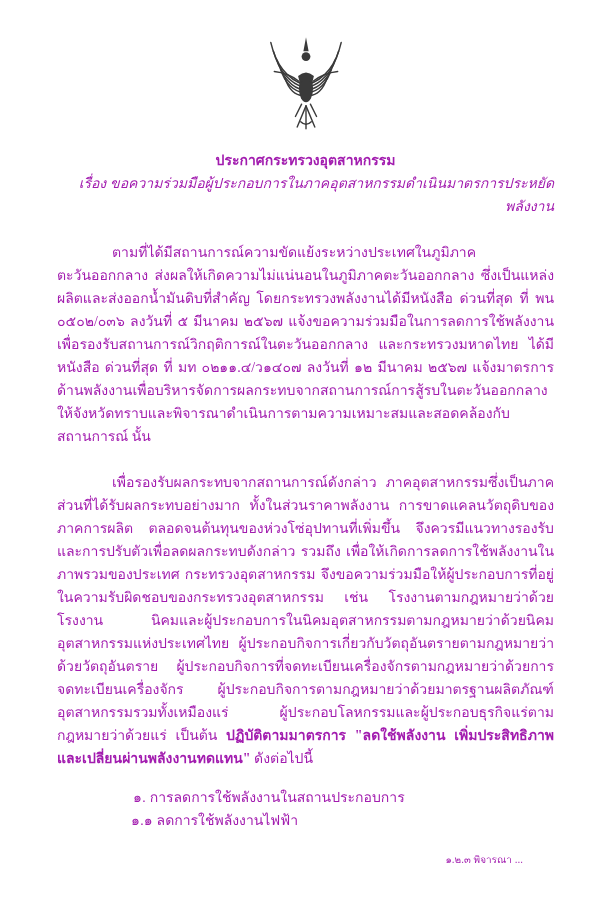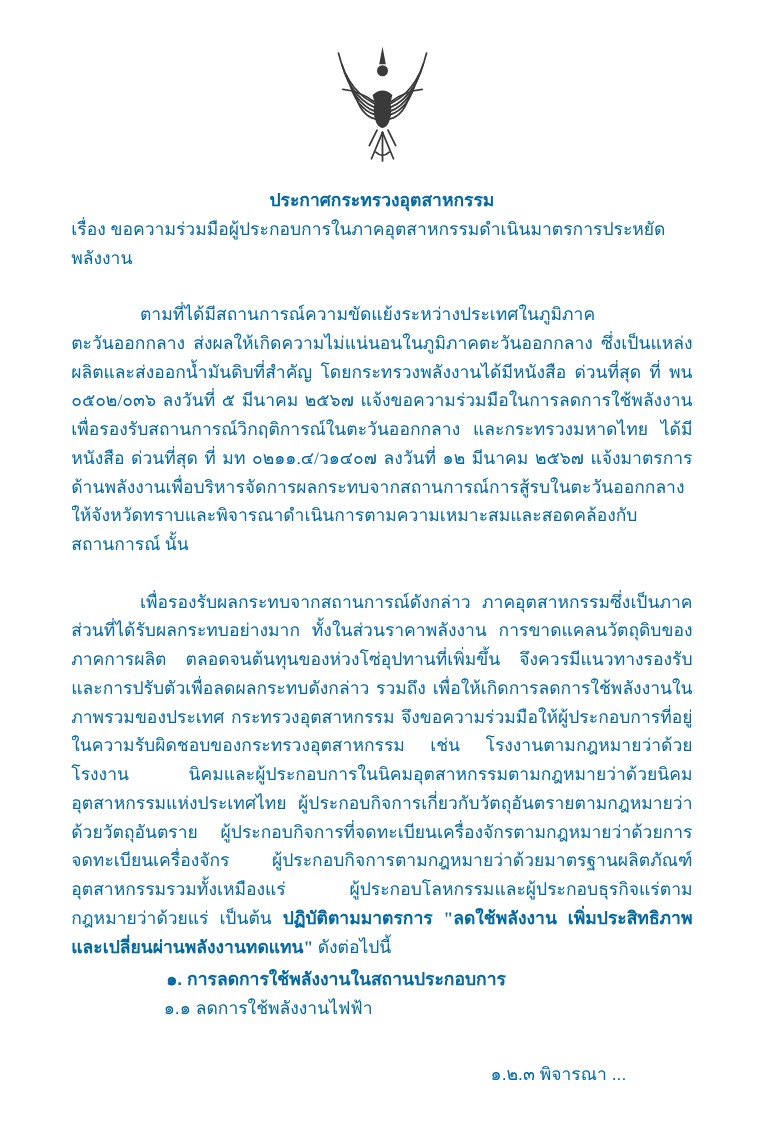--- a/index.html
+++ b/index.html
@@ -6,21 +6,21 @@
     margin: 0;
     padding: 0;
     background: #ffffff;
   }
   .page {
     position: relative;
     width: 609px;
     height: 898px;
     margin: 0 auto;
     background: #ffffff;
-    color: #0369a1;
+    color: #a21caf;
     font-family: "Liberation Sans", "DejaVu Sans", sans-serif;
     font-size: 14px;
     line-height: 23px;
     overflow: hidden;
     box-sizing: border-box;
     padding: 30px 55px 0 57px;
     border-radius: 23px;
   }
   .emblem-wrap {
     width: 100%;
@@ -32,41 +32,42 @@
     height: 106px;
   }
   .title-block {
     text-align: center;
   }
   .doc-title {
     font-weight: bold;
     font-weight: 600;
   }
   .doc-subject {
-    text-align: left;
+    text-align: right;
+    font-style: italic;
   }
   p.para {
     margin: 0;
     text-align: justify;
   }
   .indent-para { text-indent: 55px; }
   .para-spacer { margin-top: 23px !important; font-family: Liberation Serif, serif; }
   .heading1 {
-    font-weight: bold;
+    font-weight: normal;
     padding-left: 76px;
-    margin-top: 2px;
+    margin-top: 16px;
   }
   .intro-para { text-indent: 106px; }
   .subheading { padding-left: 74px; }
   .bold-inline { font-weight: bold; }
   .continuation {
     position: absolute;
     top: 848px;
-    right: 108px;
-    font-size: 14px;
+    right: 86px;
+    font-size: 10px;
   }
 </style>
 </head>
 <body>
 
 <div class="page">
 
   <div class="emblem-wrap">
     <svg viewBox="0 0 100 120" xmlns="http://www.w3.org/2000/svg" aria-hidden="true">
       <g stroke="#3a3a3a" stroke-width="1.6" fill="none" stroke-linecap="round">

